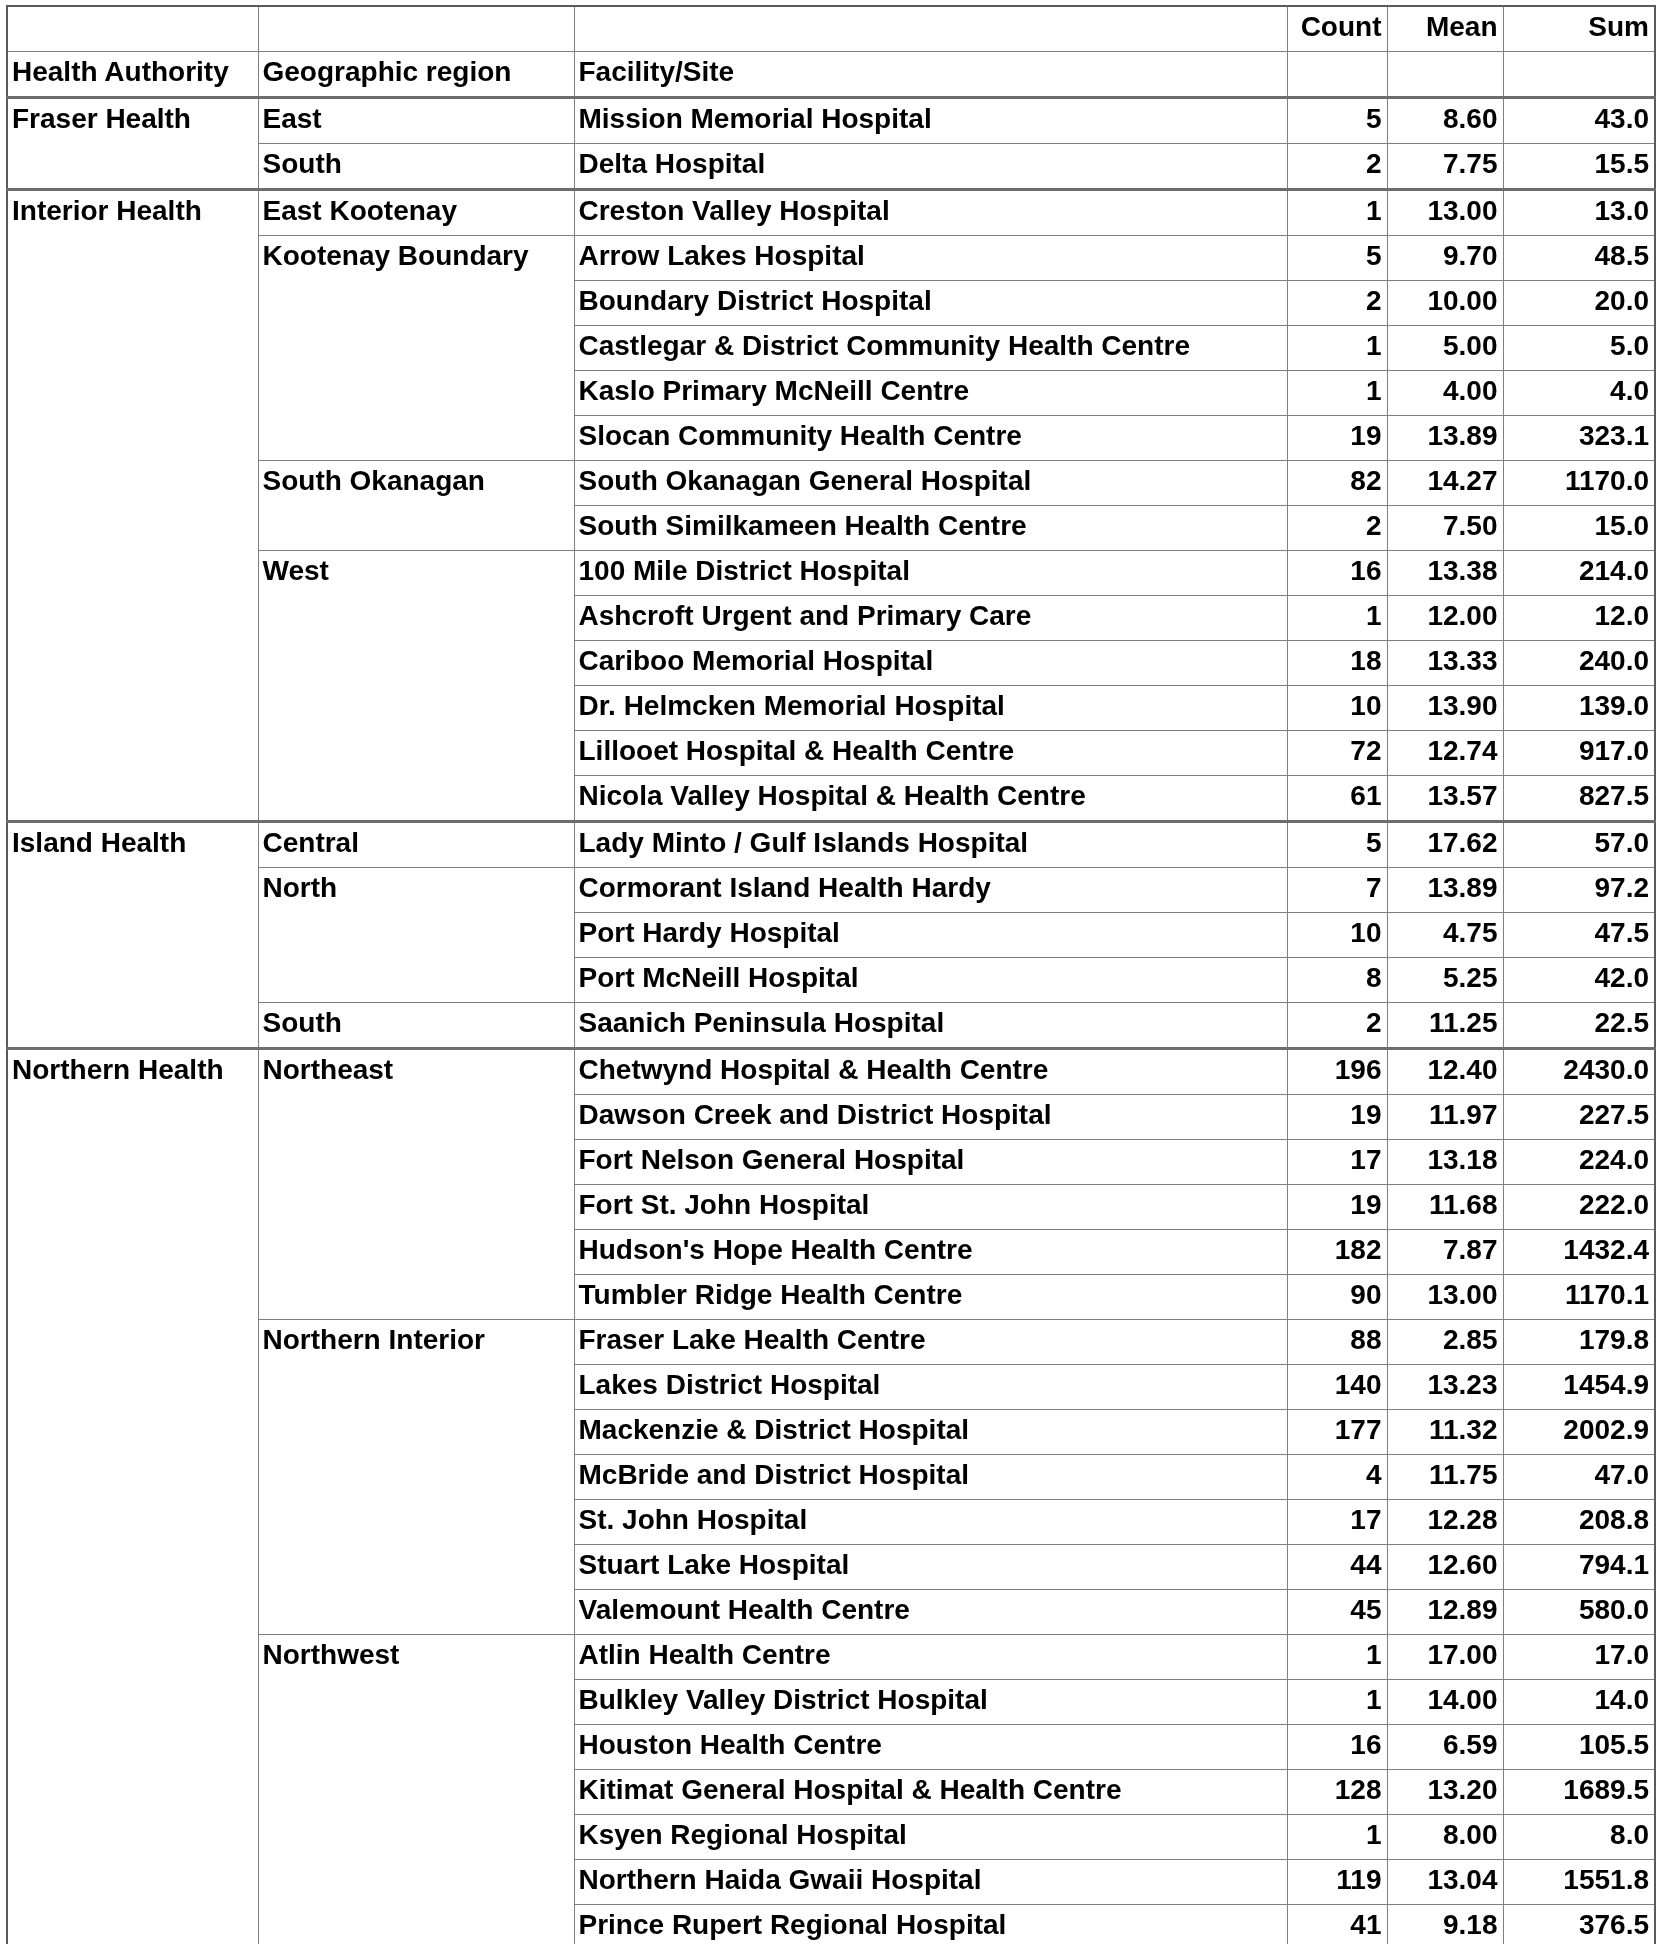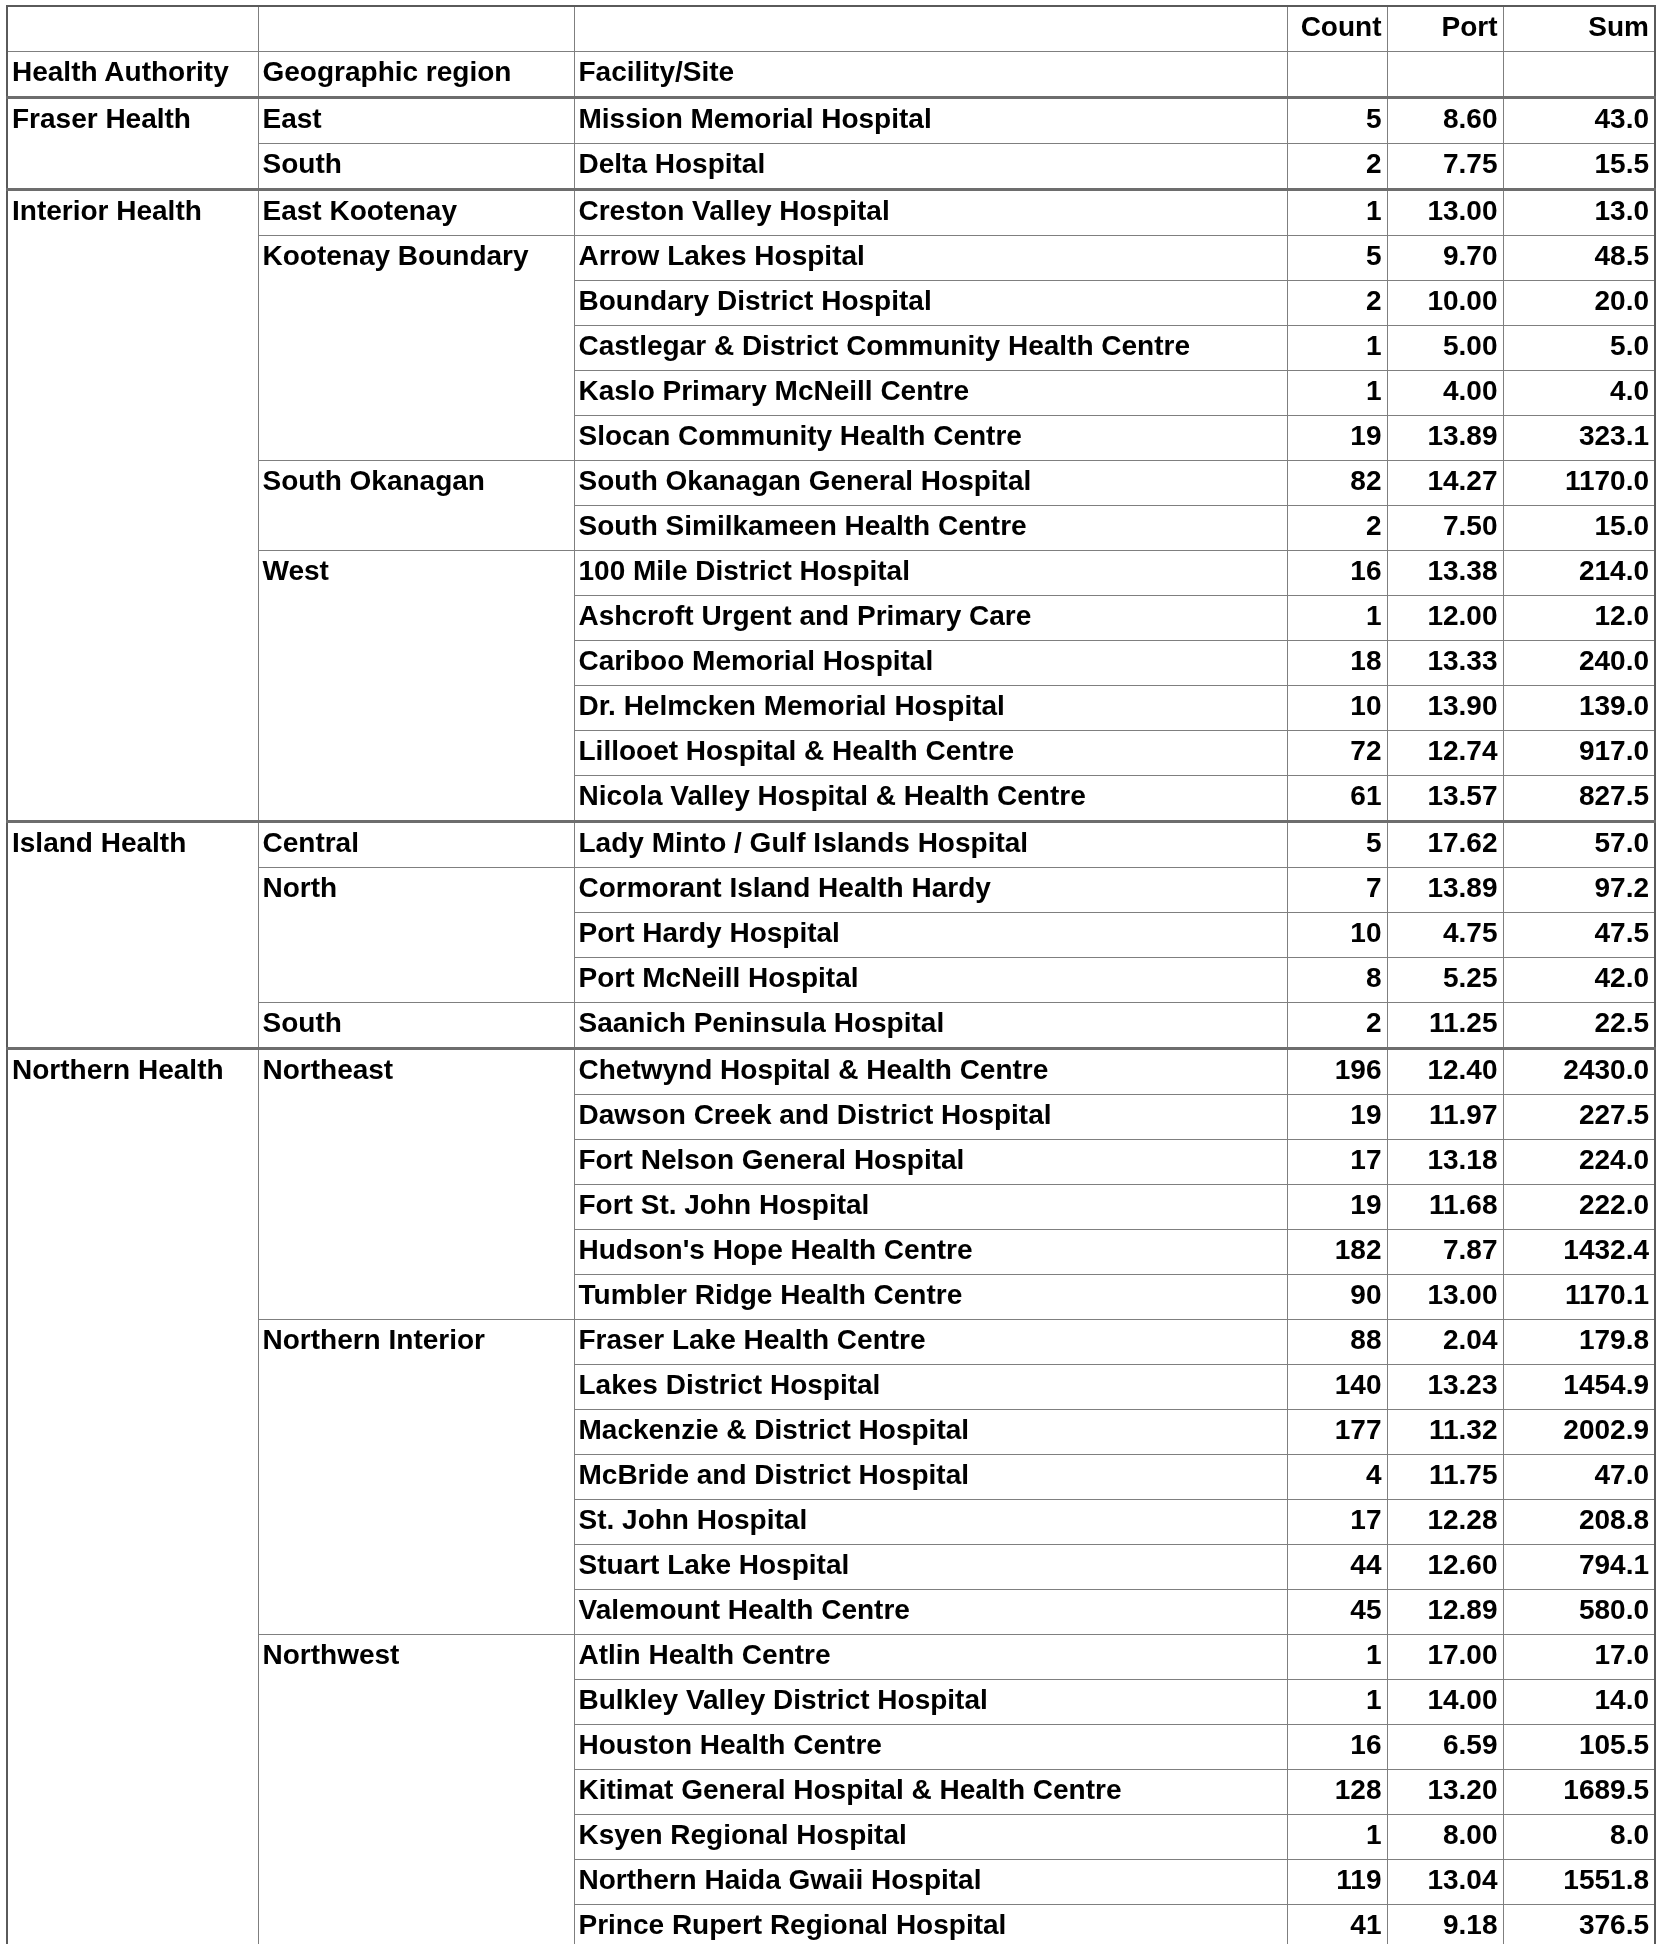--- a/index.html
+++ b/index.html
@@ -48,21 +48,21 @@
     <col style="width:100px">
     <col style="width:116px">
     <col style="width:152px">
   </colgroup>
   <thead>
     <tr>
       <td class="empty"></td>
       <td class="empty"></td>
       <td class="empty"></td>
       <th class="num">Count</th>
-      <th class="num">Port</th>
+      <th class="num">Mean</th>
       <th class="num">Sum</th>
     </tr>
     <tr>
       <th>Health Authority</th>
       <th>Geographic region</th>
       <th>Facility/Site</th>
       <td class="empty"></td>
       <td class="empty"></td>
       <td class="empty"></td>
     </tr>
@@ -241,21 +241,21 @@
       <tr>
         <td>Tumbler Ridge Health Centre</td>
         <td class="num">90</td>
         <td class="num">13.00</td>
         <td class="num">1170.1</td>
       </tr>
       <tr>
         <td class="span-cell" rowspan="7">Northern Interior</td>
         <td>Fraser Lake Health Centre</td>
         <td class="num">88</td>
-        <td class="num">2.04</td>
+        <td class="num">2.85</td>
         <td class="num">179.8</td>
       </tr>
       <tr>
         <td>Lakes District Hospital</td>
         <td class="num">140</td>
         <td class="num">13.23</td>
         <td class="num">1454.9</td>
       </tr>
       <tr>
         <td>Mackenzie &amp; District Hospital</td>

